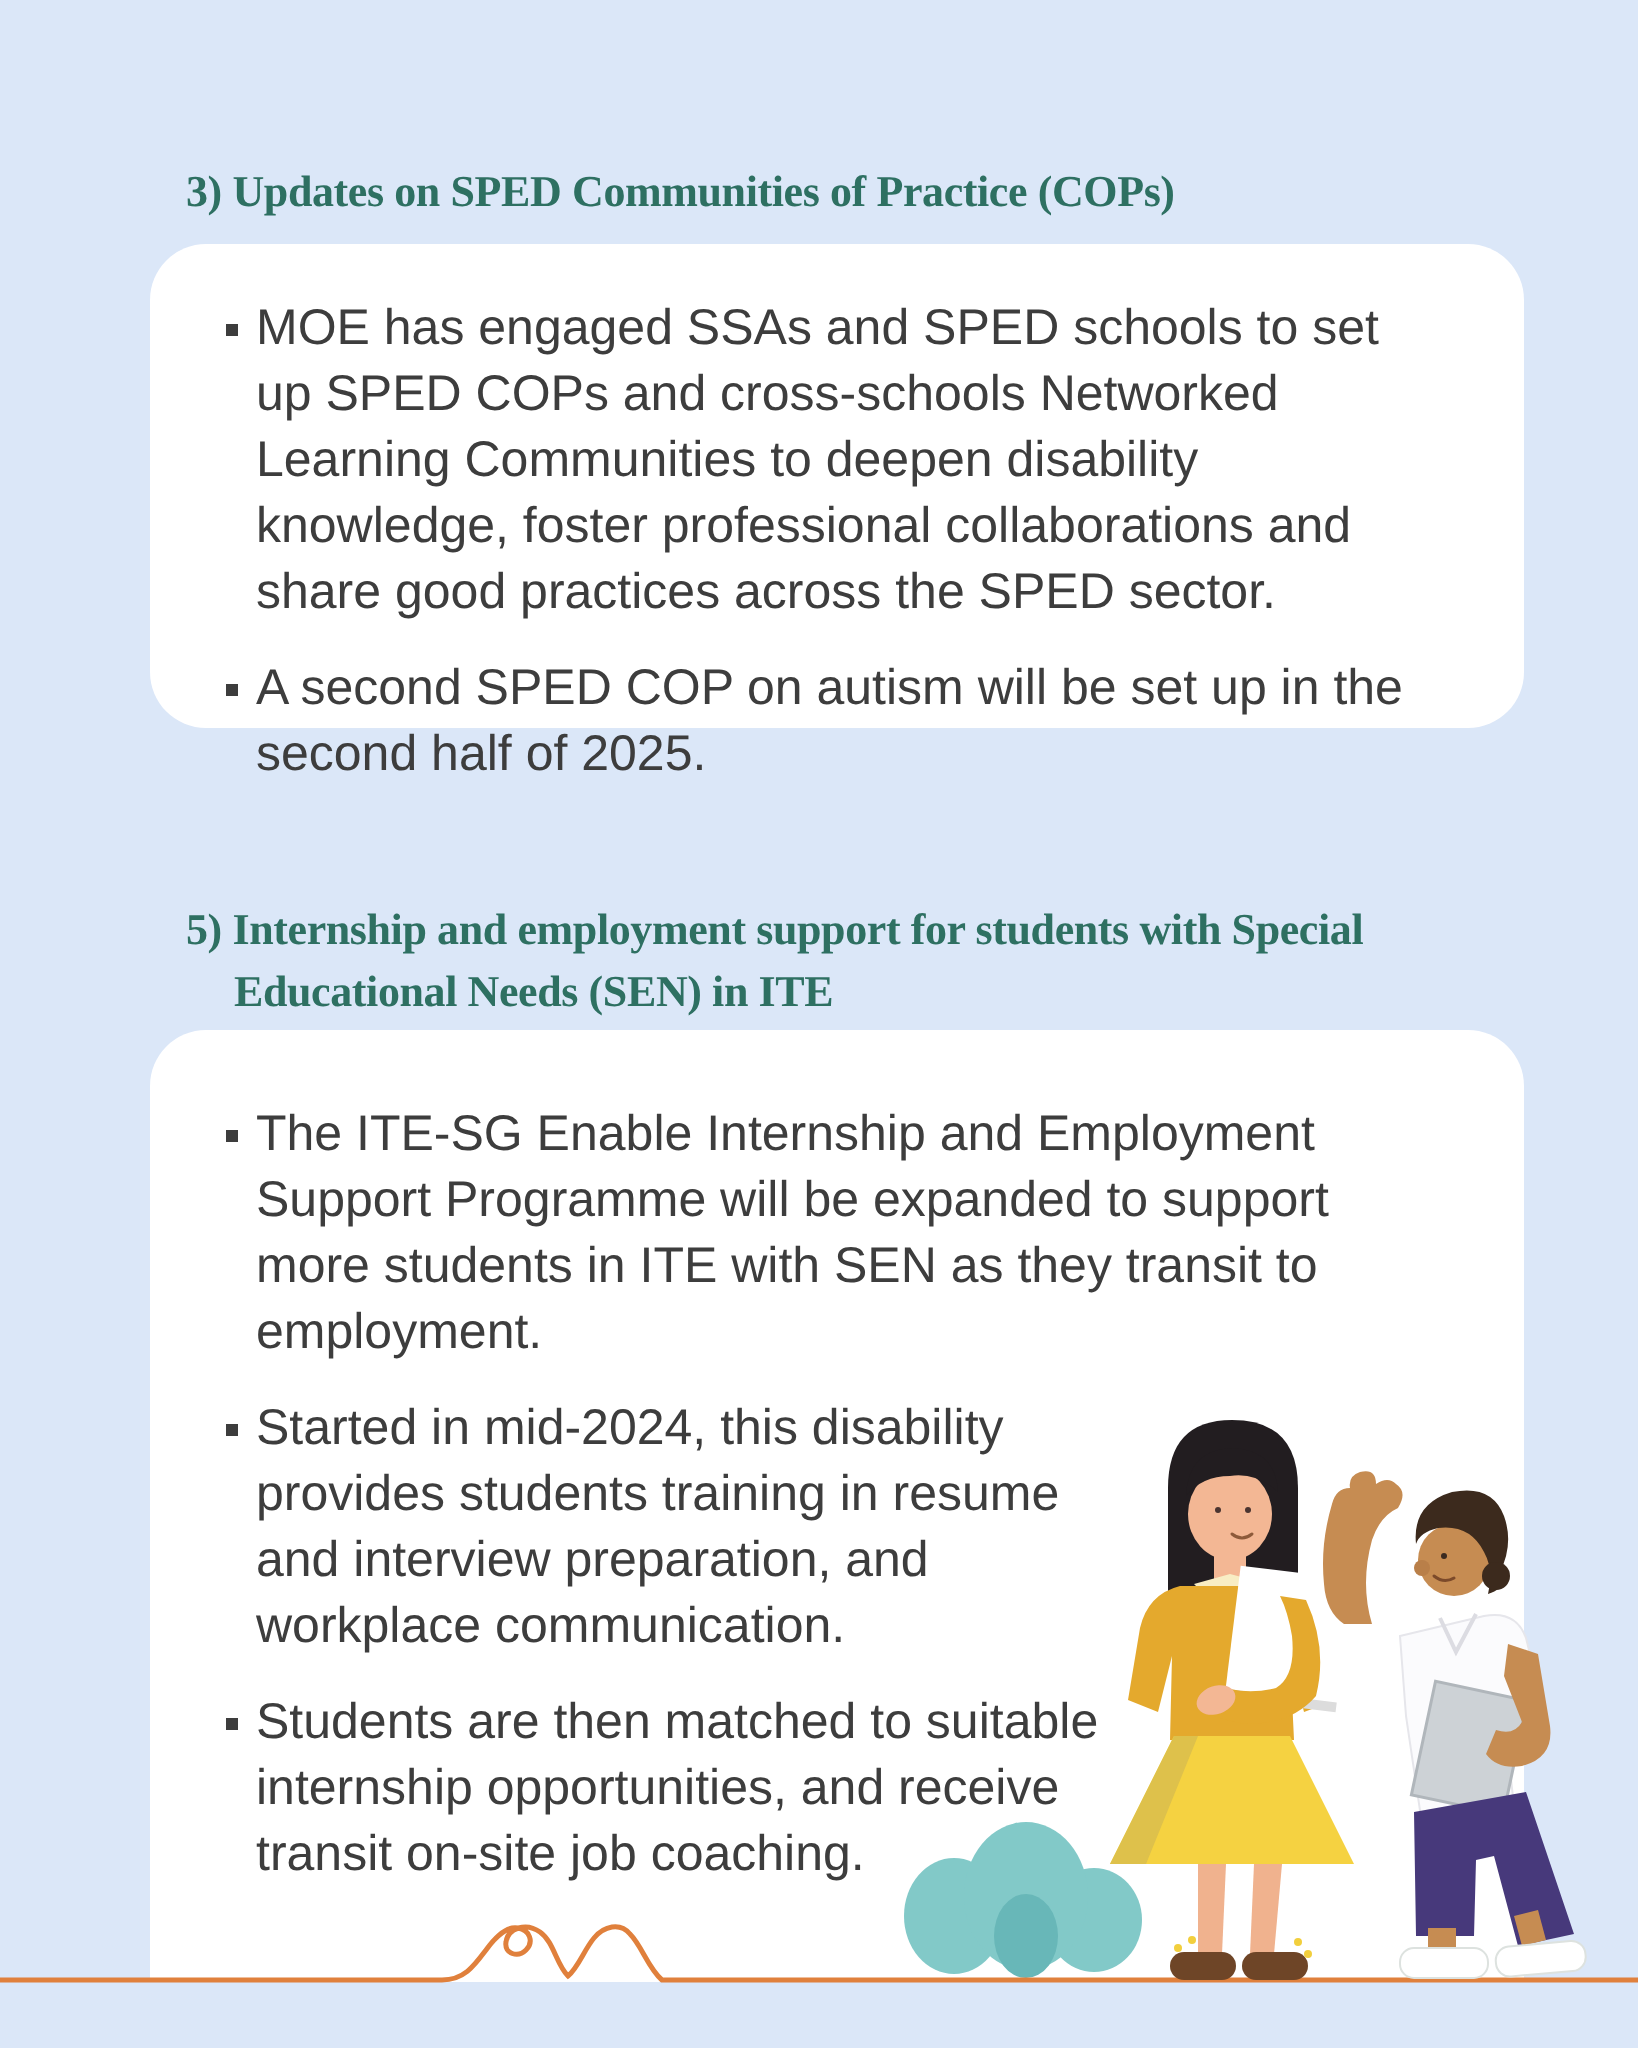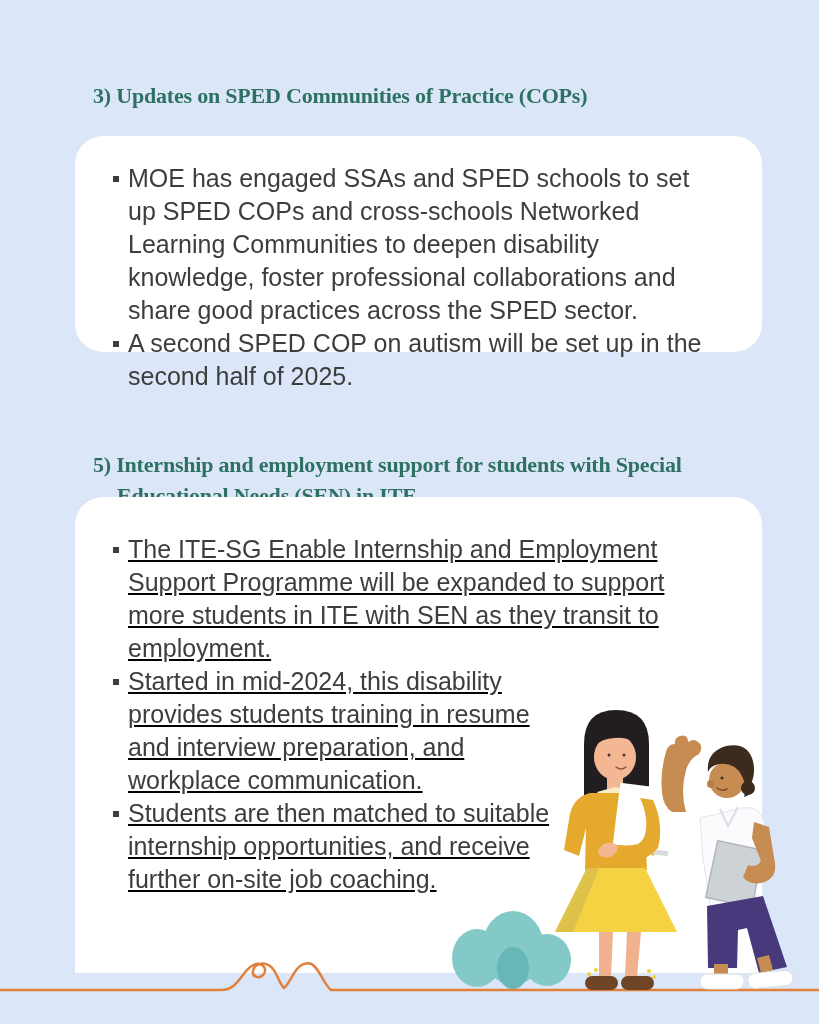--- a/index.html
+++ b/index.html
@@ -25,37 +25,37 @@
   #heading-3{left:93px;top:80px;width:680px;white-space:nowrap;}
   #heading-4{left:93px;top:449px;width:640px;}
   .card{
     position:absolute;
     left:75px;
     width:687px;
     background:#ffffff;
     border-radius:28px;
     box-sizing:border-box;
   }
-  #card-3{top:136px;height:216px;padding:26px 0 0 36px;}
-  #card-4{top:497px;height:476px;padding:36px 0 0 36px;border-radius:28px 28px 0 0;text-decoration:underline;}
+  #card-3{top:122px;height:242px;padding:26px 0 0 36px;}
+  #card-4{top:515px;height:476px;padding:36px 0 0 36px;border-radius:28px 28px 0 0;}
   ul.bullets{
     list-style:none;
     margin:0;padding:0;
   }
   ul.bullets li{
     position:relative;
     padding-left:17px;
     max-width:589px;
     color:#3d3d3d;
     font-size:25px;
     line-height:33px;
     letter-spacing:0;
   }
   ul.bullets li.narrow{max-width:447px;}
-  ul.bullets li + li{}
+  ul.bullets li + li{margin-top:15px;}
   ul.bullets li::before{
     content:"";
     position:absolute;
     left:2px;top:14px;
     width:6px;height:6px;
     background:#3d3d3d;
   }
   .illu{
     position:absolute;
     left:0;top:700px;
@@ -76,21 +76,21 @@
       <li>A second SPED COP on autism will be set up in the second half of 2025.</li>
     </ul>
   </div>
 
   <h2 class="heading" id="heading-4">5) Internship and employment support for students with Special Educational Needs (SEN) in ITE</h2>
 
   <div class="card" id="card-4">
     <ul class="bullets">
       <li>The ITE-SG Enable Internship and Employment Support Programme will be expanded to support more students in ITE with SEN as they transit to employment.</li>
       <li class="narrow">Started in mid-2024, this disability provides students training in resume and interview preparation, and workplace communication.</li>
-      <li class="narrow">Students are then matched to suitable internship opportunities, and receive further on-site job coaching.</li>
+      <li class="narrow">Students are then matched to suitable internship opportunities, and receive transit on-site job coaching.</li>
     </ul>
   </div>
 
   <svg class="illu" viewBox="0 0 819 324">
 
     <g>
       <ellipse cx="477" cy="258" rx="25" ry="29" fill="#82c9c8"></ellipse>
       <ellipse cx="547" cy="260" rx="24" ry="26" fill="#82c9c8"></ellipse>
       <ellipse cx="513" cy="248" rx="31" ry="37" fill="#82c9c8"></ellipse>
       <ellipse cx="513" cy="268" rx="16" ry="21" fill="#68b7b8"></ellipse>

